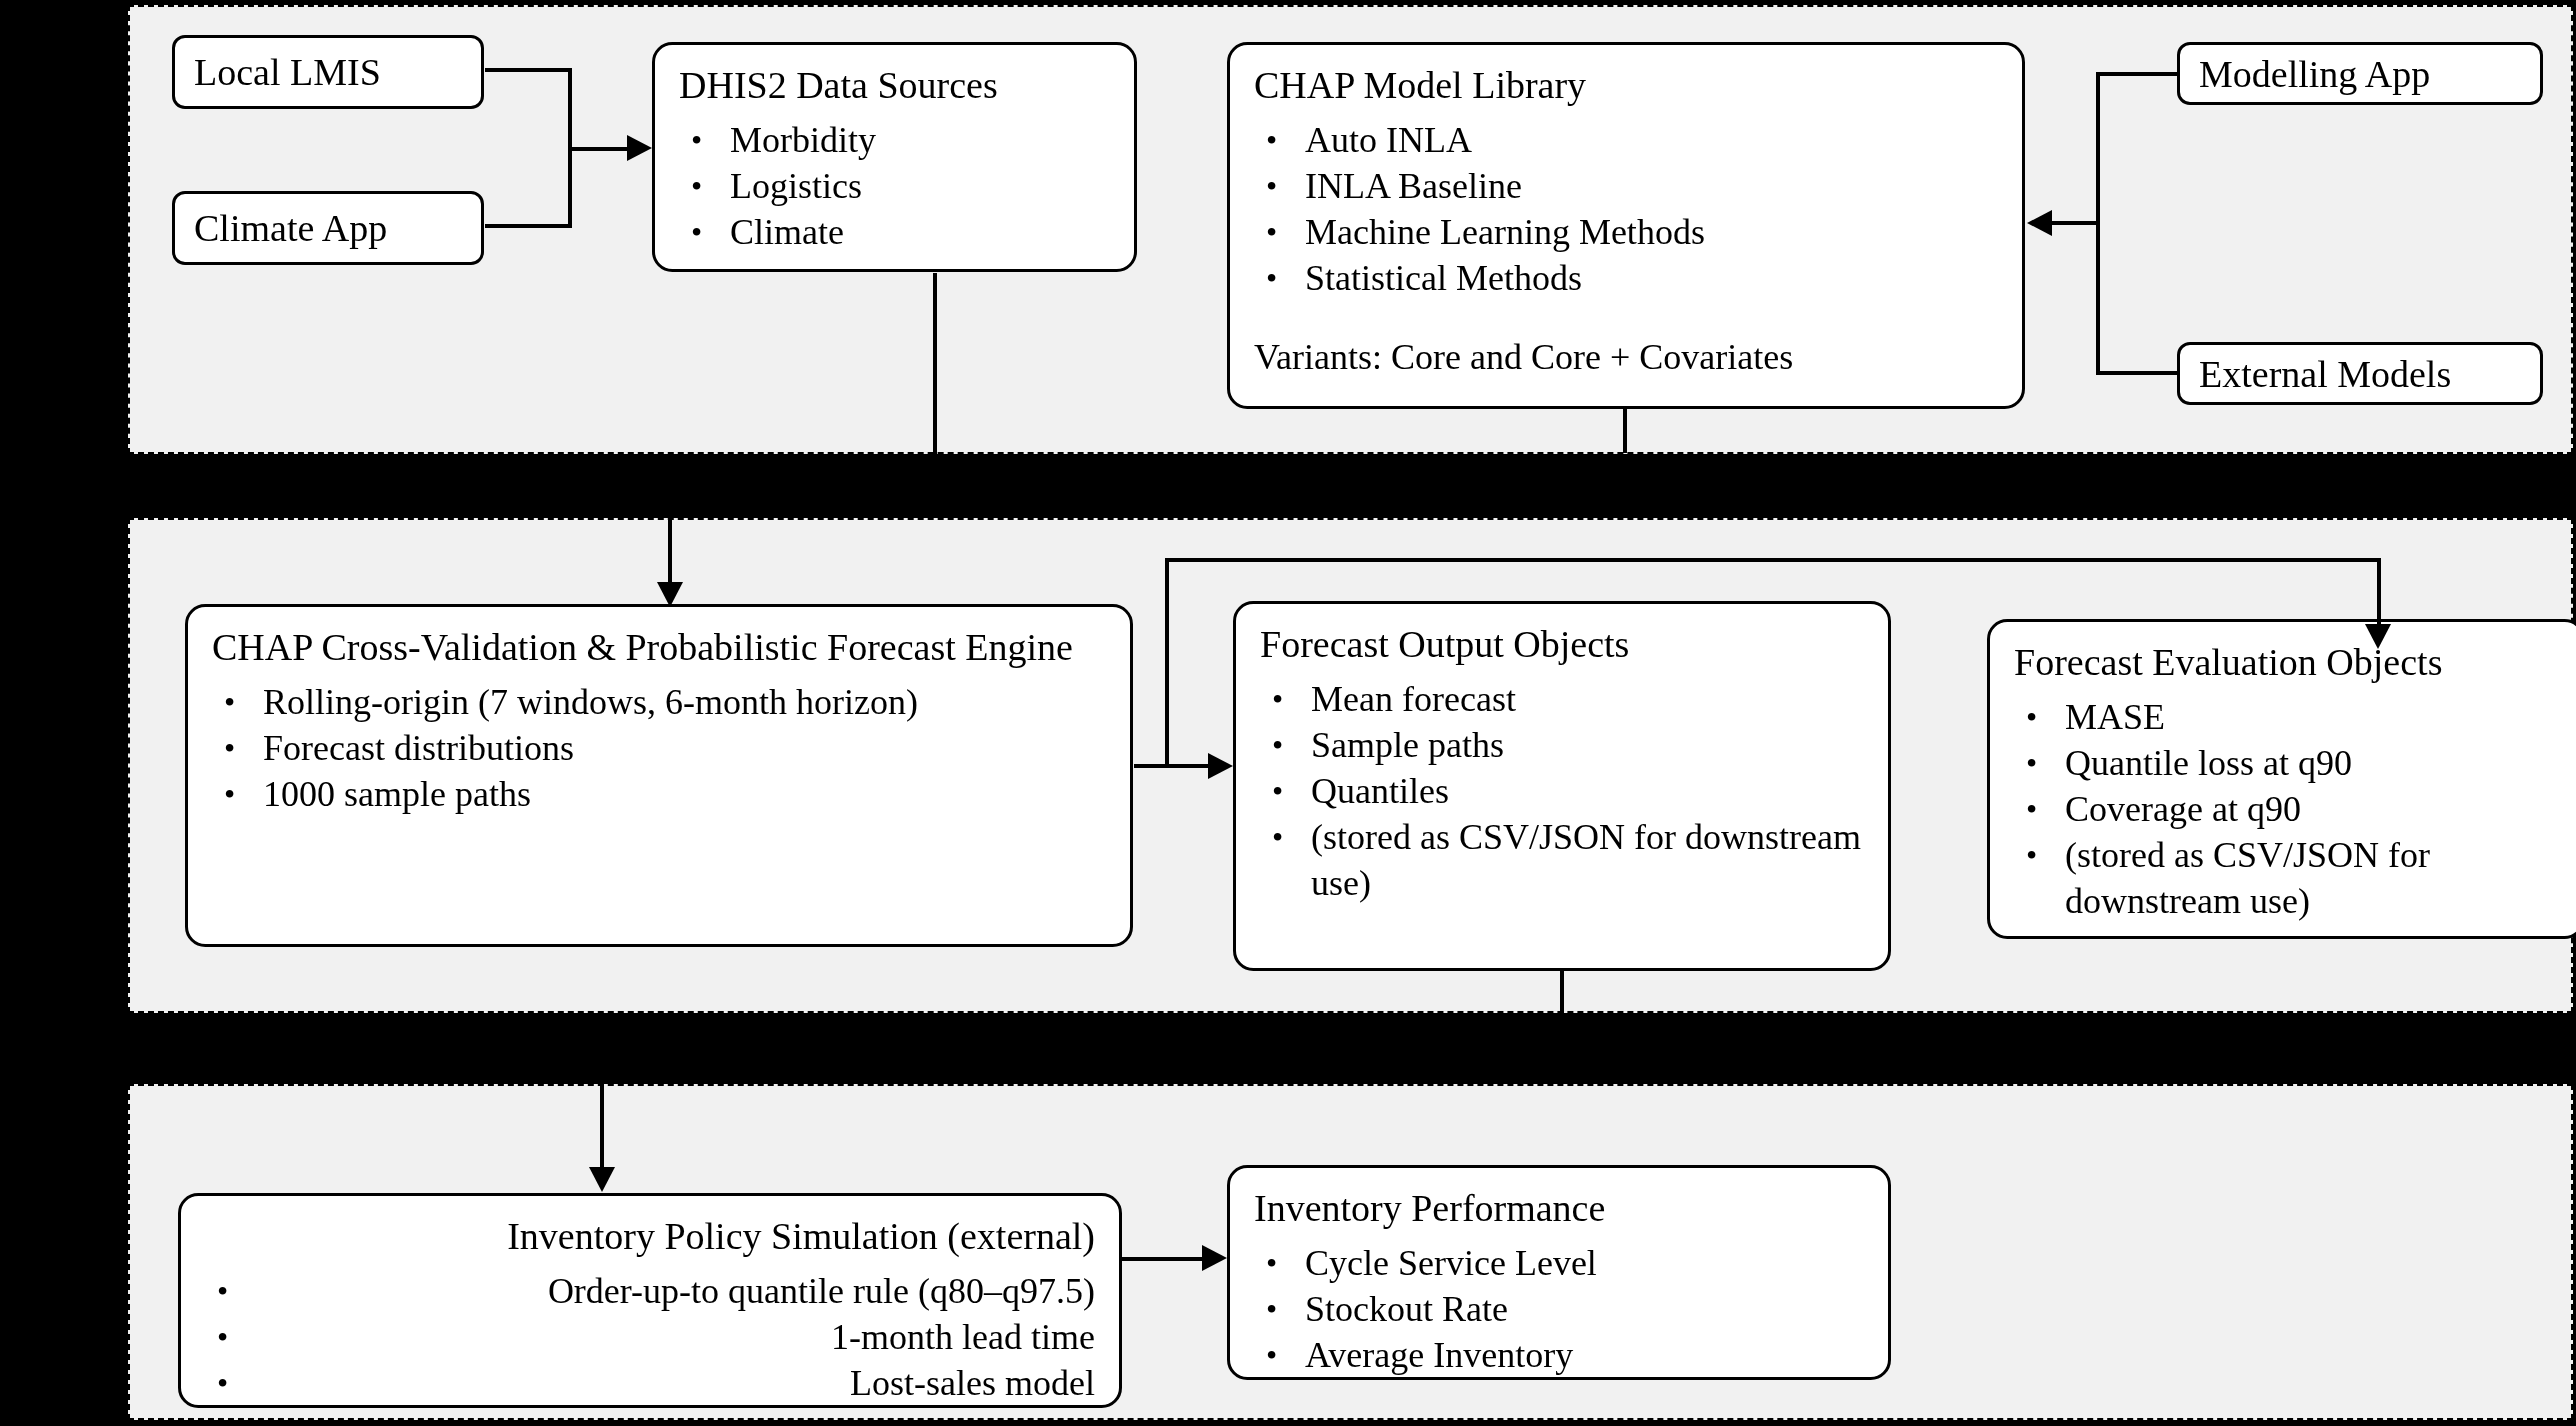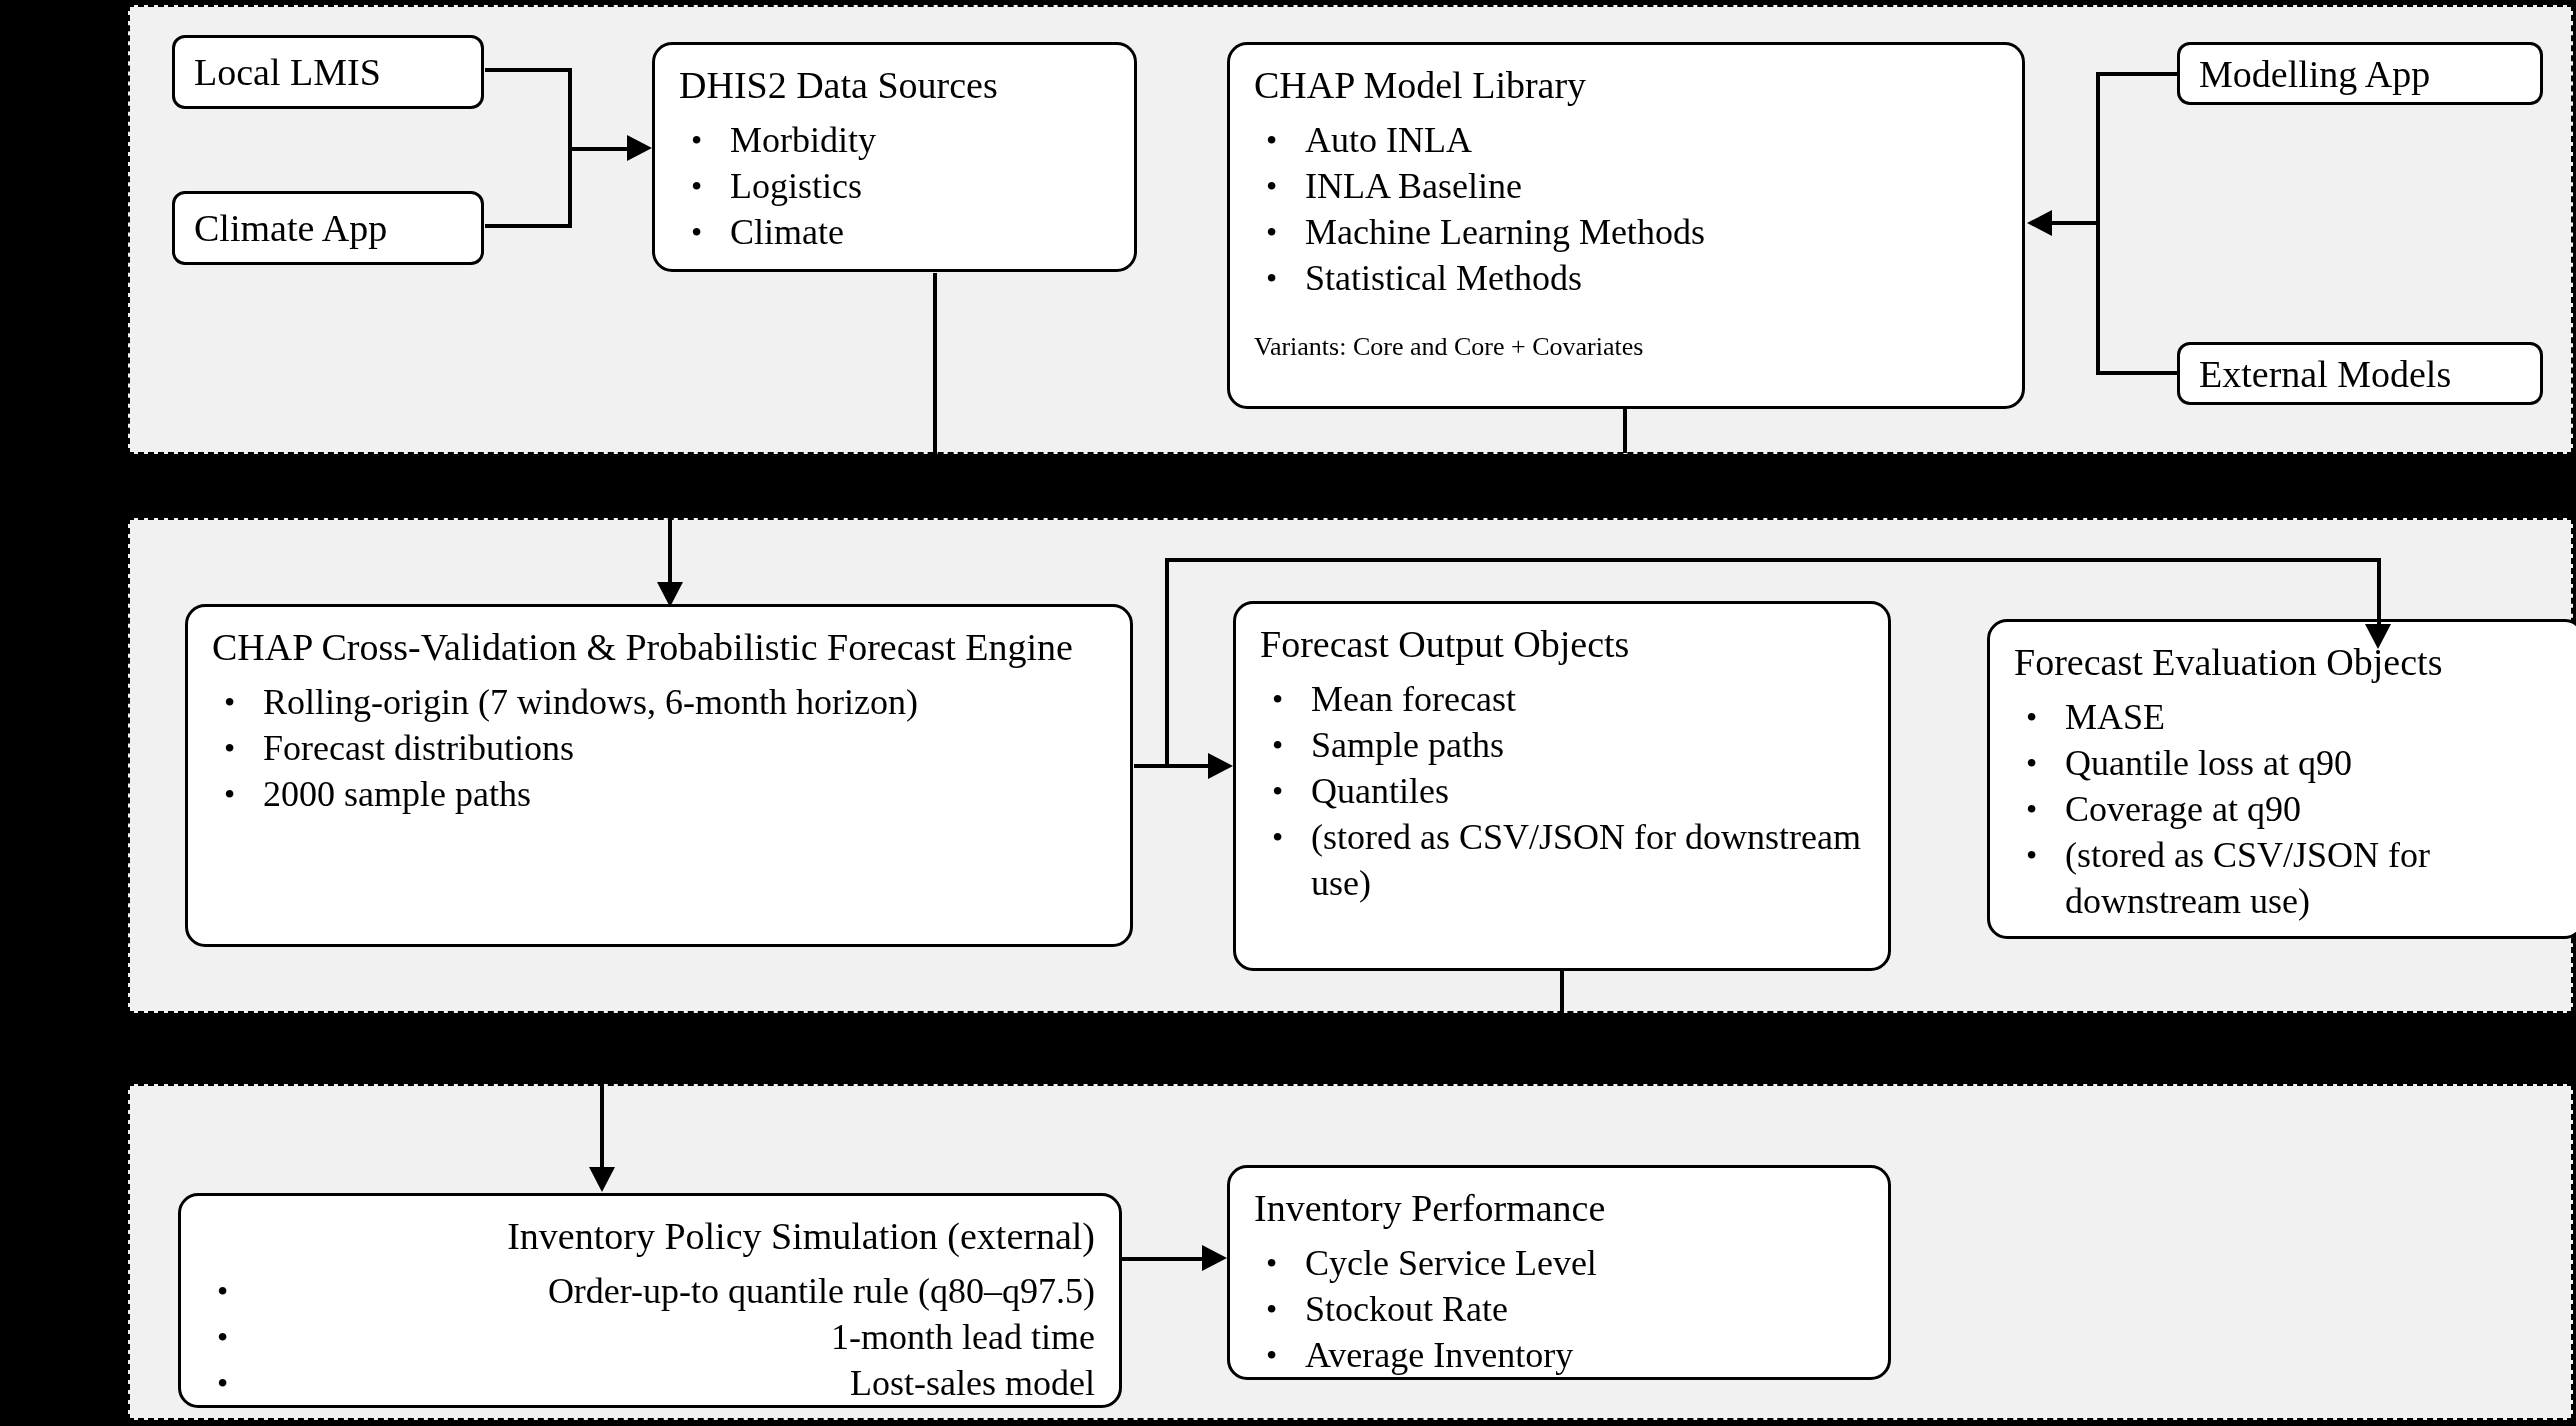--- a/index.html
+++ b/index.html
@@ -19,21 +19,21 @@
     position:absolute;background:#fff;border:3.6px solid #000;border-radius:20.3px;
     box-sizing:border-box;
   }
   .box.small{display:flex;align-items:center;padding-left:19px;border-radius:13px;}
   .box.content{padding:15.6px 24px 0 24px;}
   .box-title{font-weight:normal;font-size:38px;line-height:48px;}
   .box.content .box-title{margin-bottom:8.4px;}
   ul.bullets{list-style:none;margin:0;padding:0 0 0 12px;}
   ul.bullets li{position:relative;padding-left:39px;font-size:36px;line-height:46px;}
   ul.bullets li::before{content:"\2022";position:absolute;left:0;top:0;font-size:32px;}
-  .box-note{font-size:26px;line-height:46px;margin-top:23px;}
+  .box-note{font-size:36px;line-height:46px;margin-top:33px;}
 
   
   .ln{position:absolute;background:#000;}
   .arr{position:absolute;width:0;height:0;}
   .arr.r{border-top:13px solid transparent;border-bottom:13px solid transparent;border-left:25px solid #000;}
   .arr.l{border-top:13px solid transparent;border-bottom:13px solid transparent;border-right:25px solid #000;}
   .arr.d{border-left:13px solid transparent;border-right:13px solid transparent;border-top:25px solid #000;}
 
   
   [data-name="box-local-lmis"]{left:172px;top:35px;width:312px;height:74px;}
@@ -113,21 +113,21 @@
   </div>
   <div class="box small" data-name="box-external-models">
     <div class="box-title" data-name="box-external-models-title">External Models</div>
   </div>
 
   <div class="box content" data-name="box-cv-engine">
     <div class="box-title" data-name="box-cv-engine-title">CHAP Cross-Validation &amp; Probabilistic Forecast Engine</div>
     <ul class="bullets" data-name="box-cv-engine-bullets">
         <li data-name="bullet-item">Rolling-origin (7 windows, 6-month horizon)</li>
         <li data-name="bullet-item">Forecast distributions</li>
-        <li data-name="bullet-item">2000 sample paths</li>
+        <li data-name="bullet-item">1000 sample paths</li>
       </ul>
   </div>
   <div class="box content" data-name="box-forecast-output">
     <div class="box-title" data-name="box-forecast-output-title">Forecast Output Objects</div>
     <ul class="bullets" data-name="box-forecast-output-bullets">
         <li data-name="bullet-item">Mean forecast</li>
         <li data-name="bullet-item">Sample paths</li>
         <li data-name="bullet-item">Quantiles</li>
         <li data-name="bullet-item">(stored as CSV/JSON for downstream use)</li>
       </ul>

